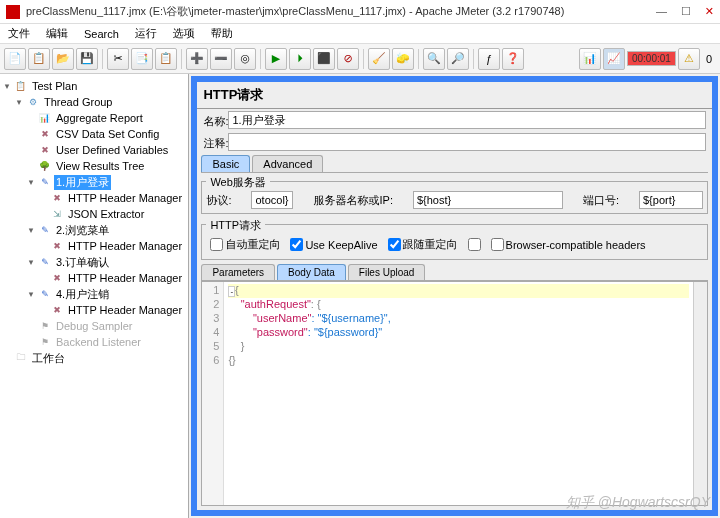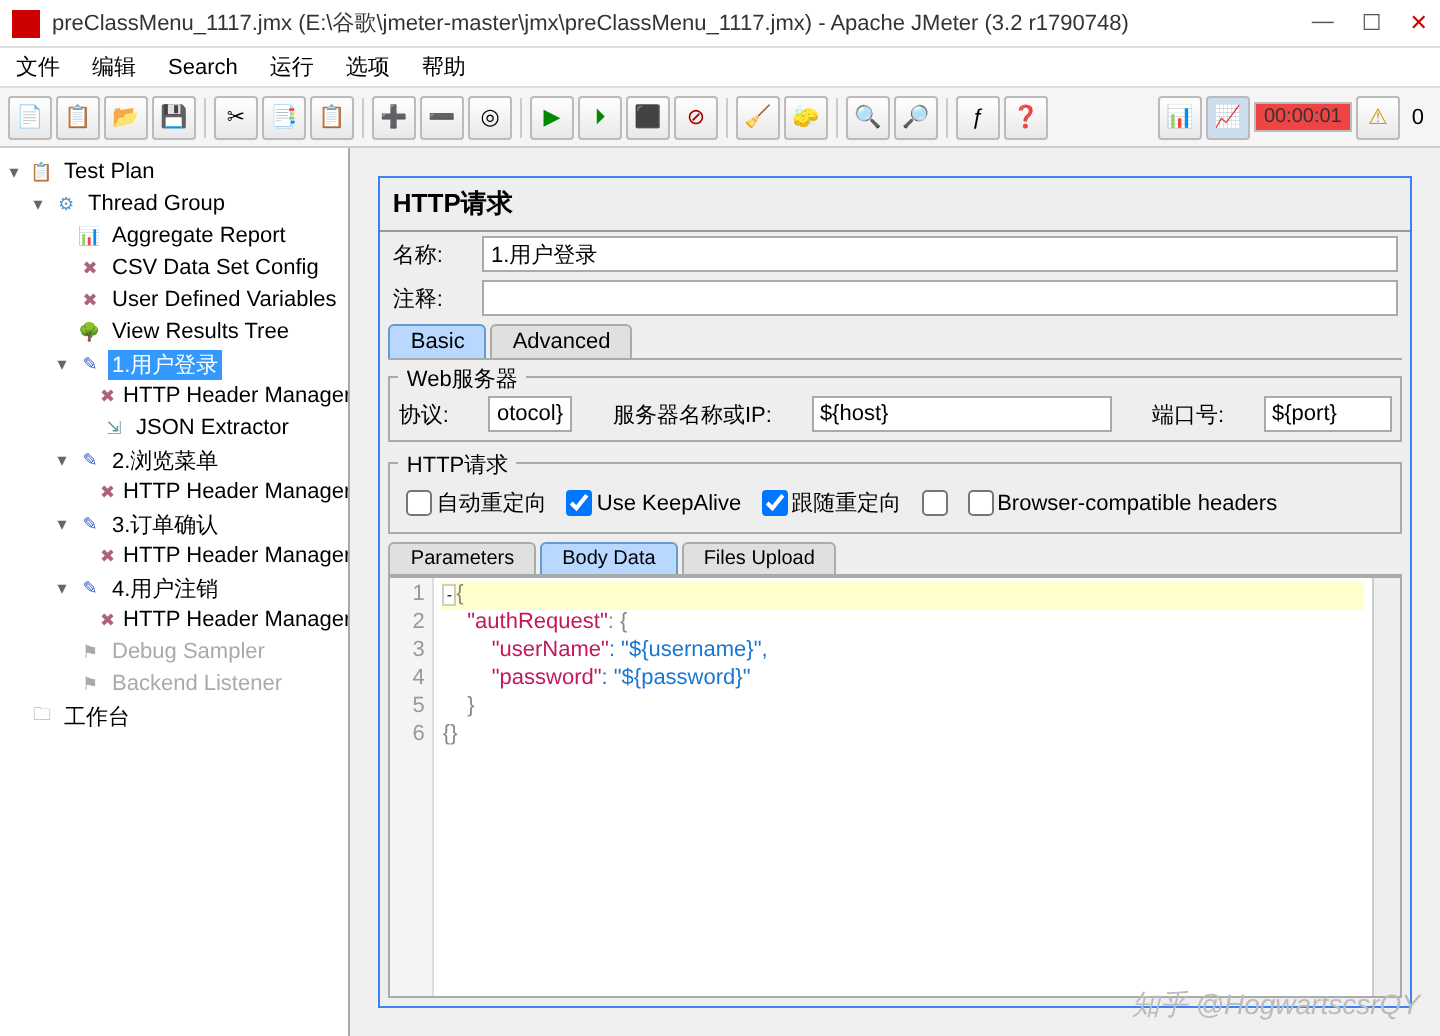--- a/index.html
+++ b/index.html
@@ -28,23 +28,23 @@
 .ico-report { color:#c96; }
 .ico-csv { color:#a67; }
 .ico-var { color:#a67; }
 .ico-tree { color:#8a6; }
 .ico-http { color:#36c; }
 .ico-hdr { color:#a67; }
 .ico-json { color:#699; }
 .ico-dbg { color:#aaa; }
 .ico-be { color:#aaa; }
 .ico-wb { color:#999; }
-.content { flex: 1; background: #eee; display: flex; flex-direction: column; border: 1px solid #3b82f6; margin: 14px; }
+.content { flex: 1; background: #eee; display: flex; flex-direction: column; border: 6px solid #3b82f6; margin: 2px; }
 .content-header { background: #eee; border-bottom: 1px solid #999; padding: 4px 6px; font-weight: bold; font-size: 13px; }
-.field-row { display: flex; align-items: center; padding: 2px 6px; gap: 20px; }
+.field-row { display: flex; align-items: flex-end; padding: 2px 6px; gap: 0; }
 .field-row label { white-space: nowrap; }
 .field-row input[type=text] { flex: 1; border: 1px solid #aaa; background: #fff; height: 18px; padding: 0 3px; }
 .tabs { display: flex; border-bottom: 1px solid #aaa; margin: 2px 4px 0 4px; }
 .tabs .tab { padding: 2px 10px; border: 1px solid #aaa; border-bottom: none; background: #e0e0e0; margin-right: 2px; cursor: pointer; border-radius: 3px 3px 0 0; }
 .tabs .tab.active { background: #b8d8ff; border-color: #6699cc; }
 .section { border: 1px solid #aaa; margin: 2px 4px; background: #eee; }
 .section-title { font-size: 11px; padding: 0 4px; background: #eee; position: relative; top: -7px; left: 4px; display: inline-block; }
 .section-body { padding: 0 4px 4px 4px; margin-top: -6px; }
 .hrow { display: flex; align-items: center; gap: 20px; }
 .hrow label { white-space: nowrap; }

